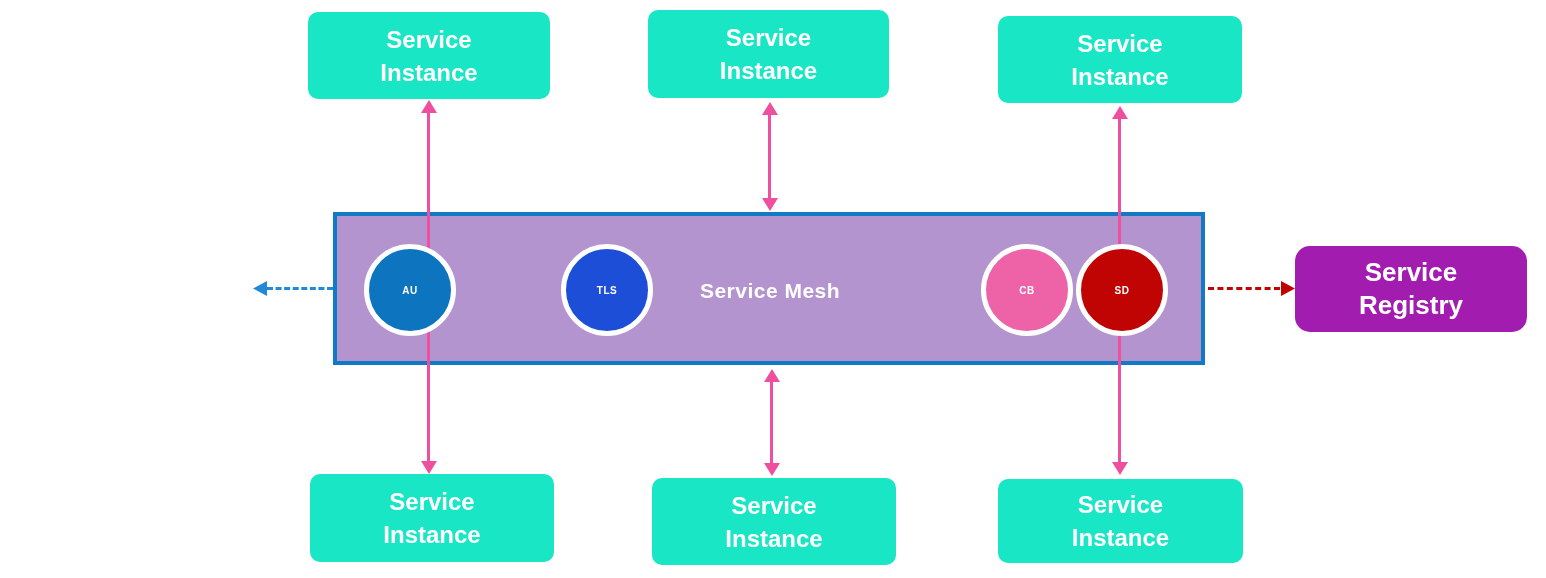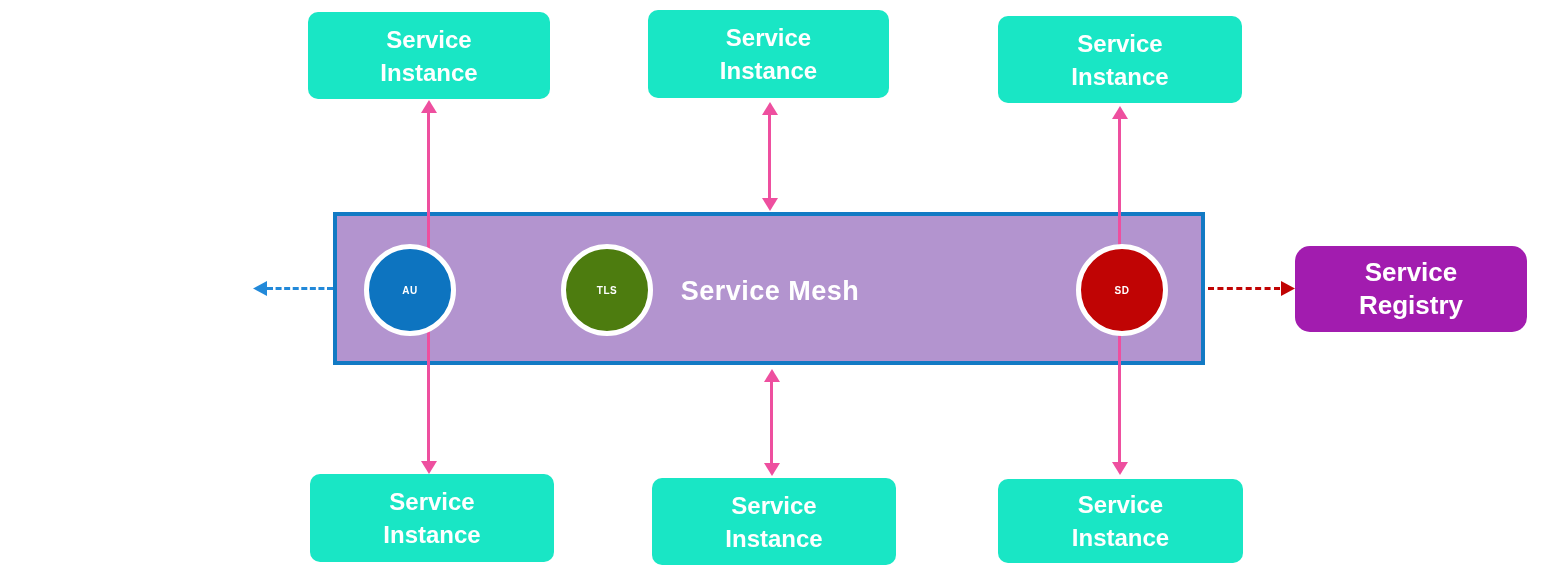--- a/index.html
+++ b/index.html
@@ -37,21 +37,21 @@
     width: 872px; height: 153px;
     border: 4px solid;
     box-sizing: border-box;
     z-index: 1;
   }
   #mesh-label {
     position: absolute;
     left: 770px; top: 291px;
     transform: translate(-50%, -50%);
     color: #ffffff;
-    font-size: 27px;
+    font-size: 21px;
     font-weight: 700;
     letter-spacing: 0.5px;
     z-index: 3;
     white-space: nowrap;
   }
 
   
   .circle {
     position: absolute;
     top: 244px;
@@ -129,20 +129,23 @@
 
   <div class="dash" style="left: 267px; top: 287px; width: 66px; border-color: rgb(34, 137, 217);"></div>
   <div class="tri tri-left" style="left: 253px; top: 281px; background-color: rgb(34, 137, 217);"></div>
 
   <div class="dash" style="left: 1208px; top: 287px; width: 72px; border-color: rgb(192, 4, 4);"></div>
   <div class="tri tri-right" style="left: 1281px; top: 281px; background-color: rgb(192, 4, 4);"></div>
 
   <div class="circle" style="left: 364px; background-color: rgb(13, 116, 192);">
     <span>AU</span>
   </div>
-  <div class="circle" style="left: 561px; background-color: #4d7c0f;">
+  <div class="circle" style="left: 561px; background-color: #1d4ed8;">
     <span>TLS</span>
+  </div>
+  <div class="circle" style="left: 981px; background-color: rgb(238, 99, 168);">
+    <span>CB</span>
   </div>
   <div class="circle" style="left: 1076px; background-color: rgb(192, 4, 4); text-align: center;">
     <span>SD</span>
   </div>
 
 </div>
 
 </body></html>

